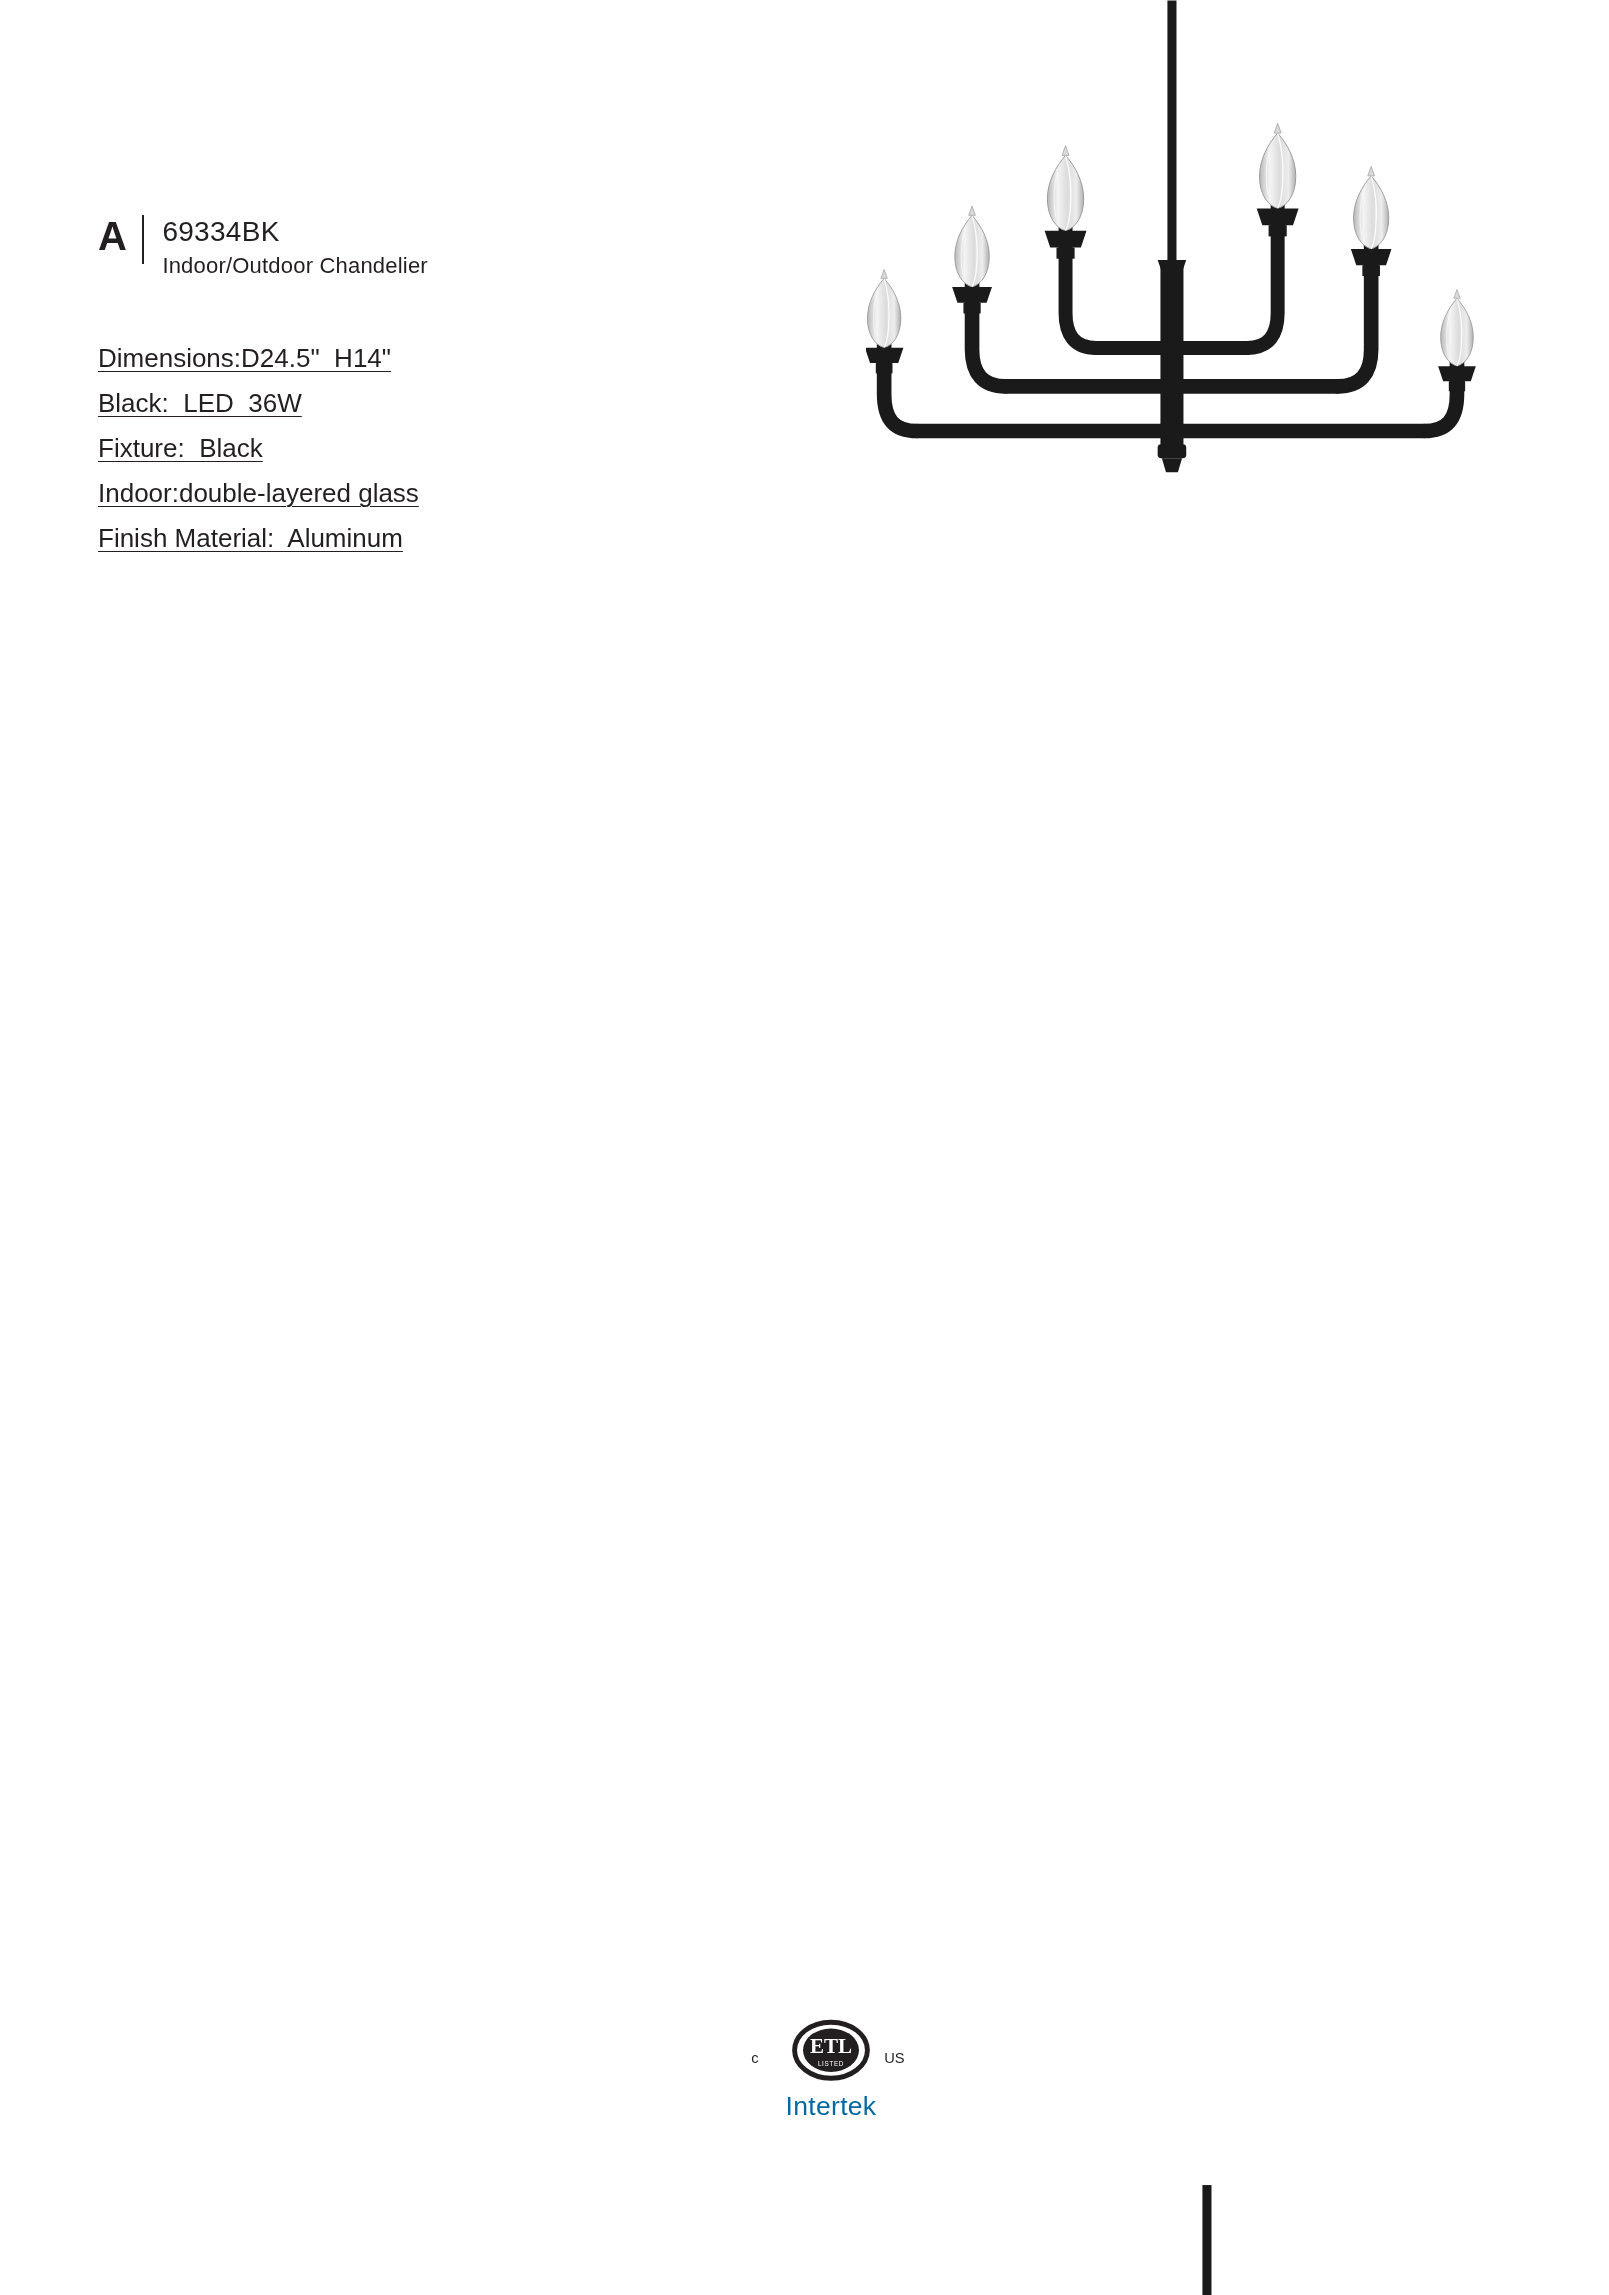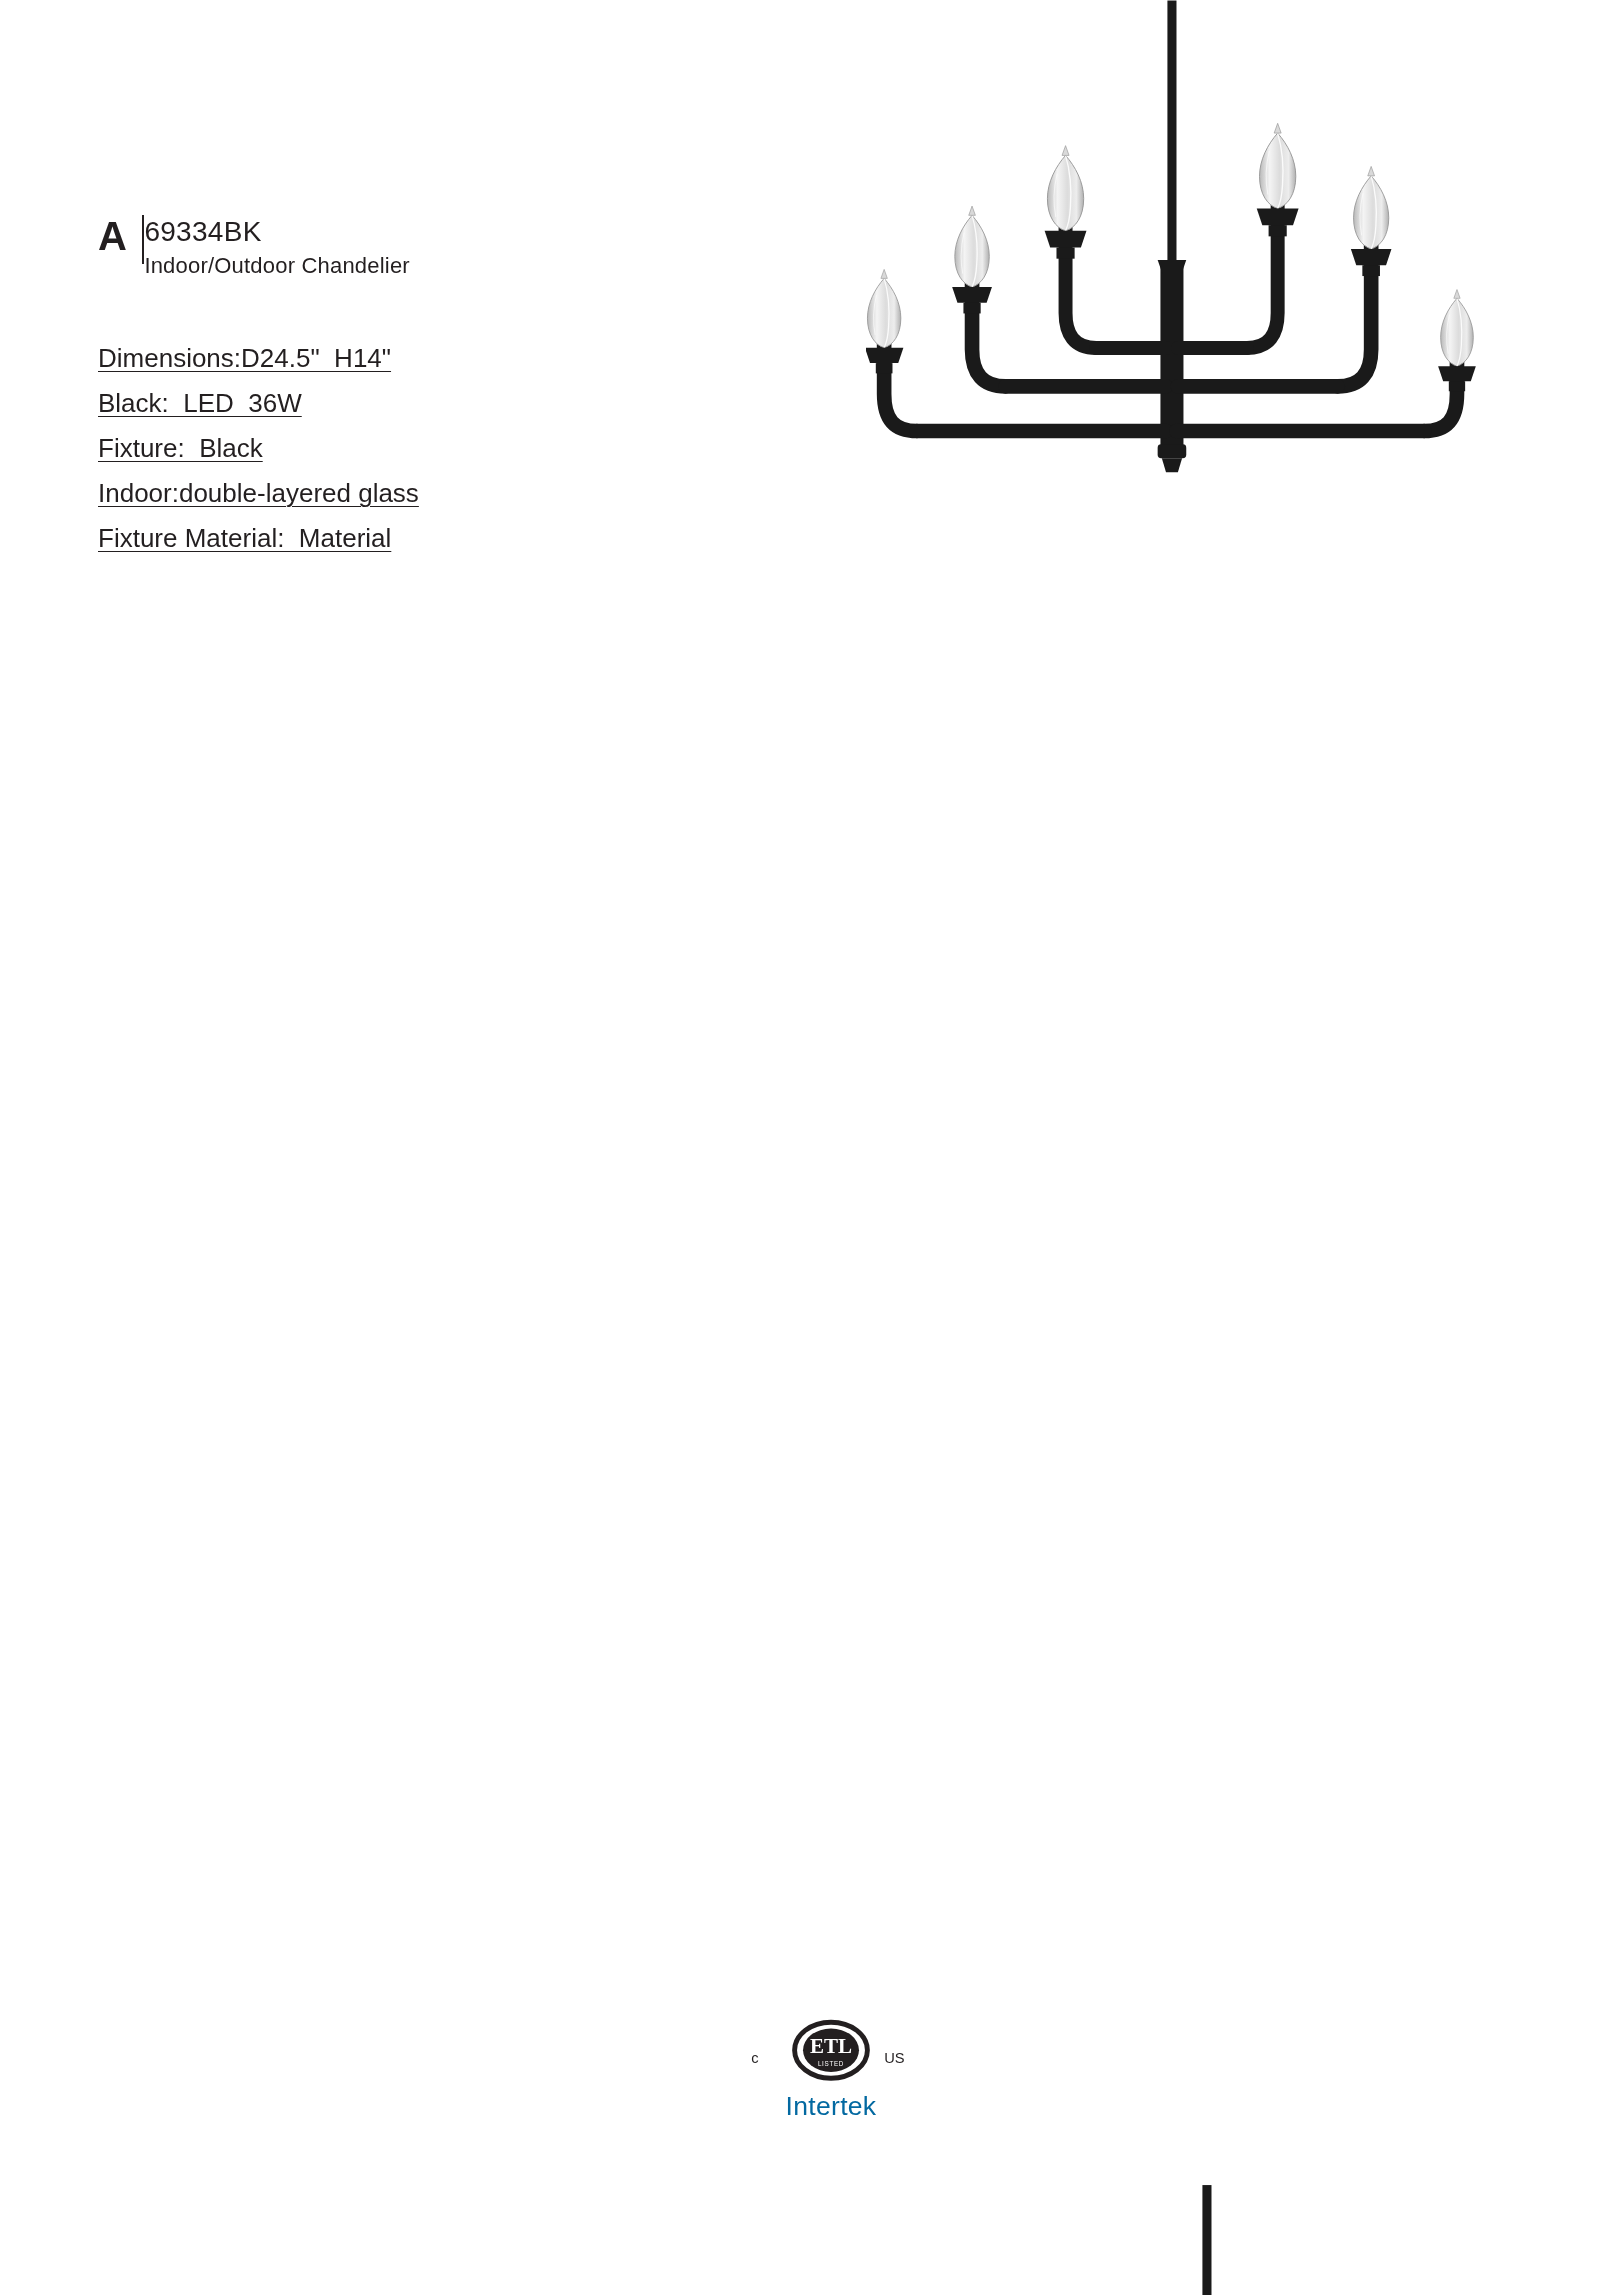--- a/index.html
+++ b/index.html
@@ -52,20 +52,21 @@
     padding-right: 15.4px;
     color: #231f20;
   }
   .label-divider {
     width: 2.1px;
     height: 49px;
     background: #231f20;
     margin-top: -1.4px;
   }
   .label-texts {
+    padding-left: 18px;
     display: flex;
     flex-direction: column;
   }
   .model-code {
     font-size: 28px;
     line-height: 31px;
     color: #231f20;
     letter-spacing: 0.3px;
   }
   .model-type {
@@ -132,21 +133,21 @@
           <div class="model-code">69334BK</div>
           <div class="model-type">Indoor/Outdoor Chandelier</div>
         </div>
       </div>
 
       <div class="spec-list">
         <div class="spec-line">Dimensions:D24.5"  H14"</div>
         <div class="spec-line">Black:  LED  36W</div>
         <div class="spec-line">Fixture:  Black</div>
         <div class="spec-line">Indoor:double-layered glass</div>
-        <div class="spec-line">Fixture Material:  Material</div>
+        <div class="spec-line">Finish Material:  Aluminum</div>
       </div>
     </div>
 
     <div class="figure" id="figure-a">
       <svg width="614" height="936" viewBox="0 0 880 1340" xmlns="http://www.w3.org/2000/svg">
         <defs>
           <linearGradient id="glassA" x1="0" y1="0" x2="1" y2="0">
             <stop offset="0%" stop-color="#b9b9b9"></stop>
             <stop offset="28%" stop-color="#f4f4f4"></stop>
             <stop offset="55%" stop-color="#dcdcdc"></stop>

